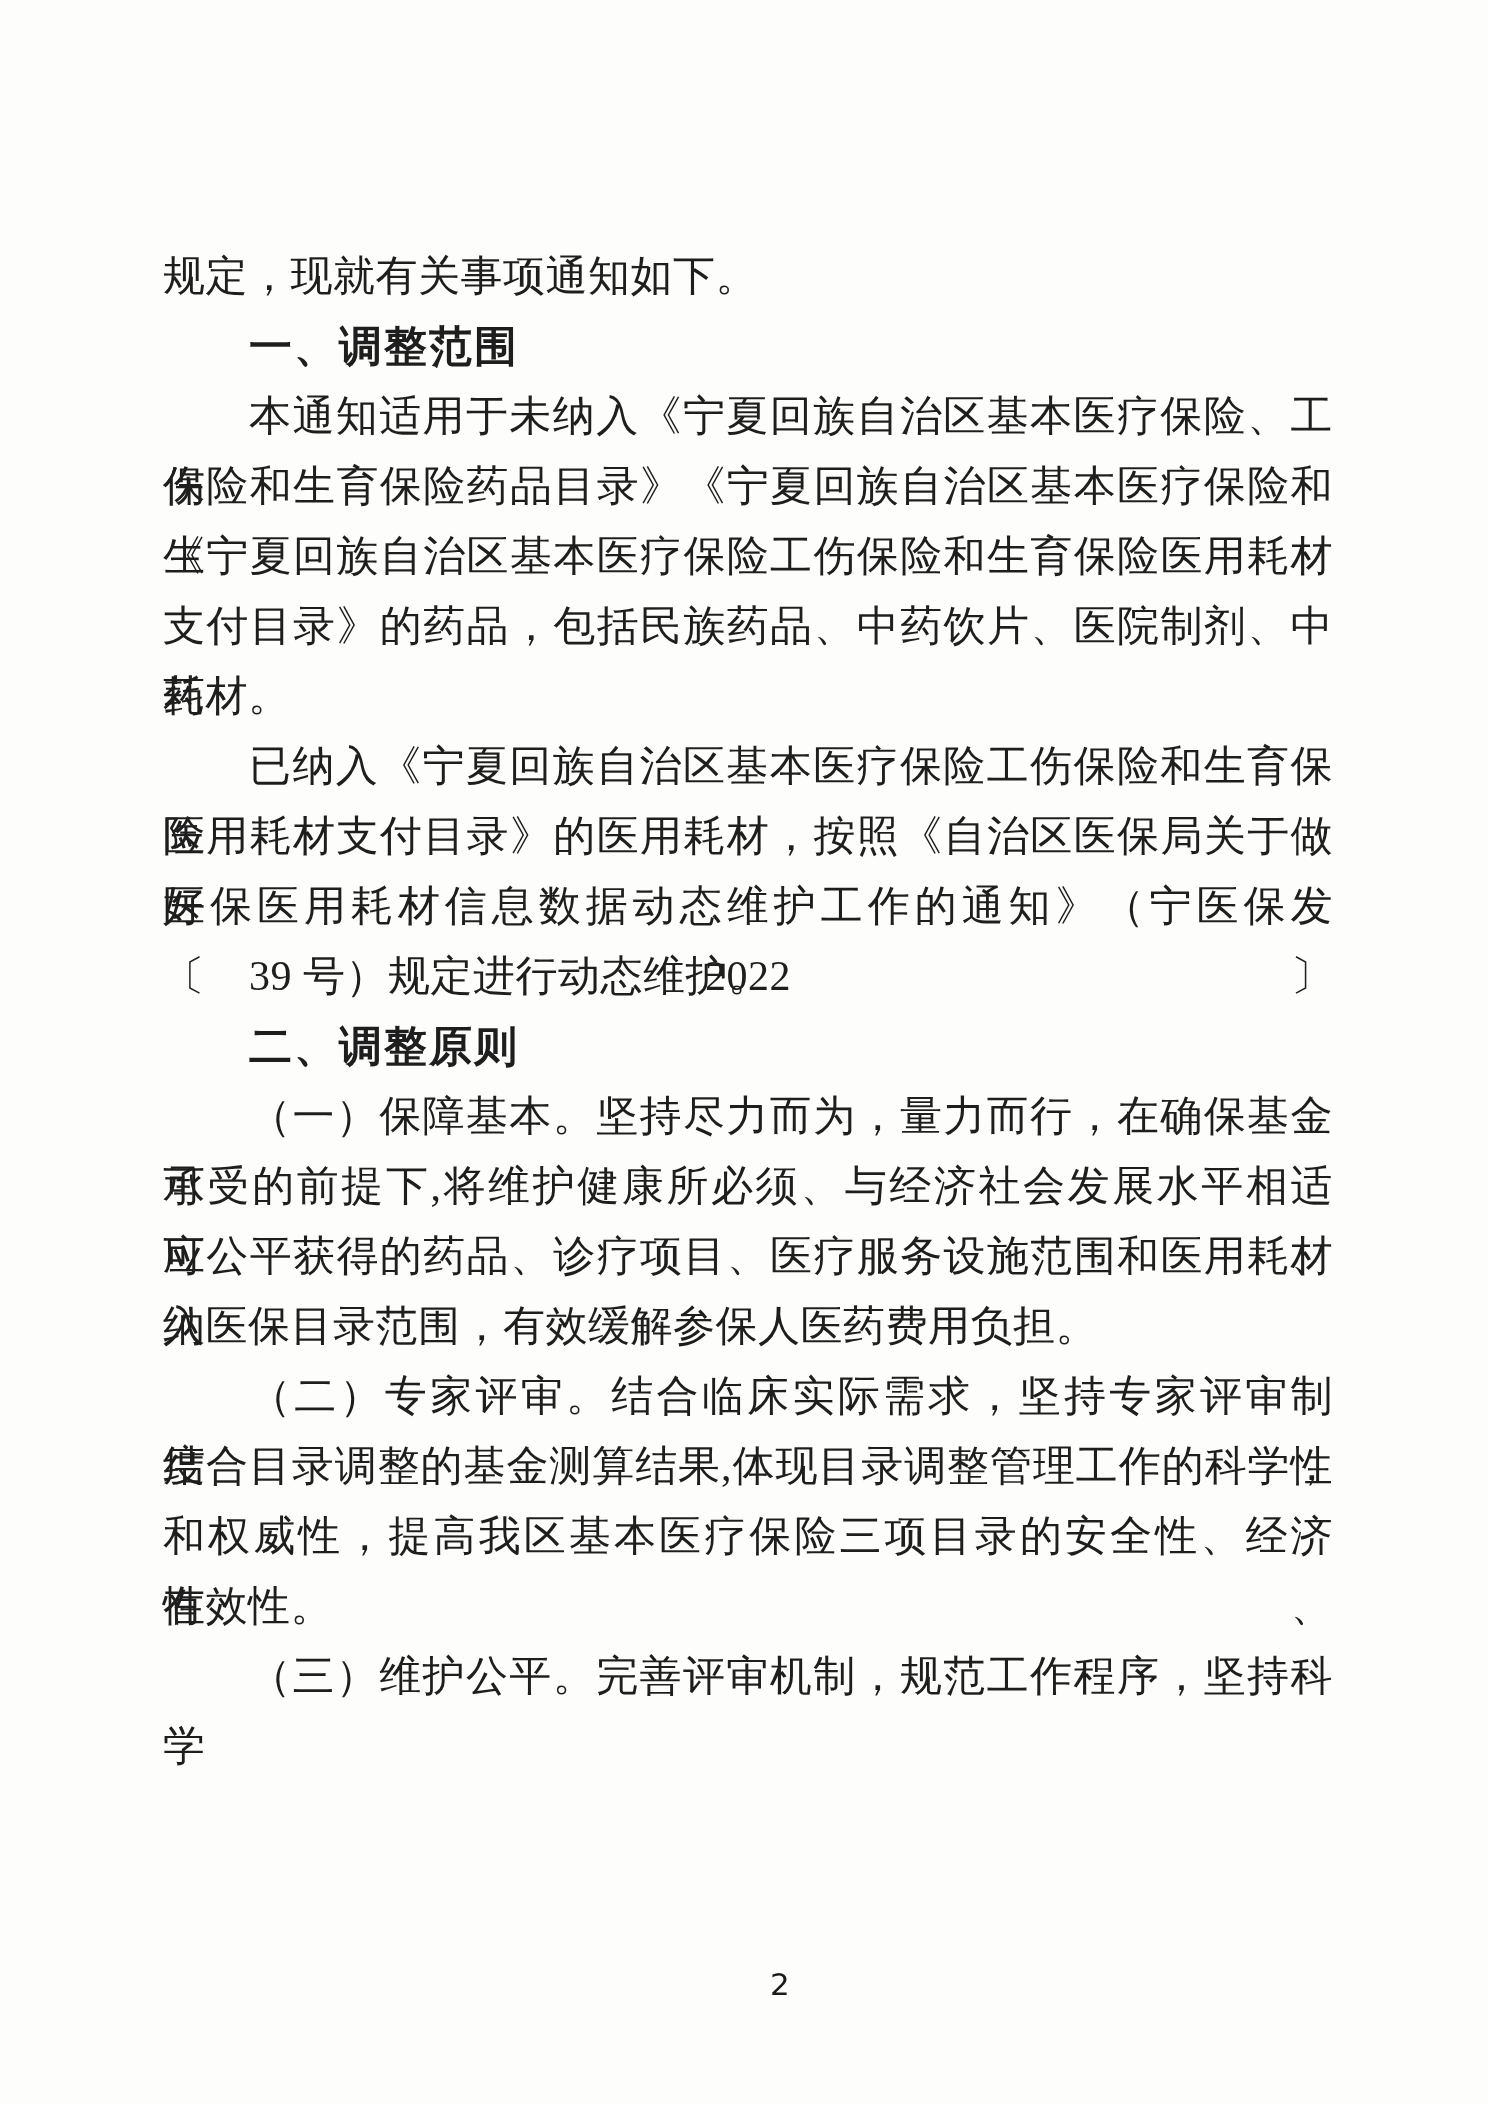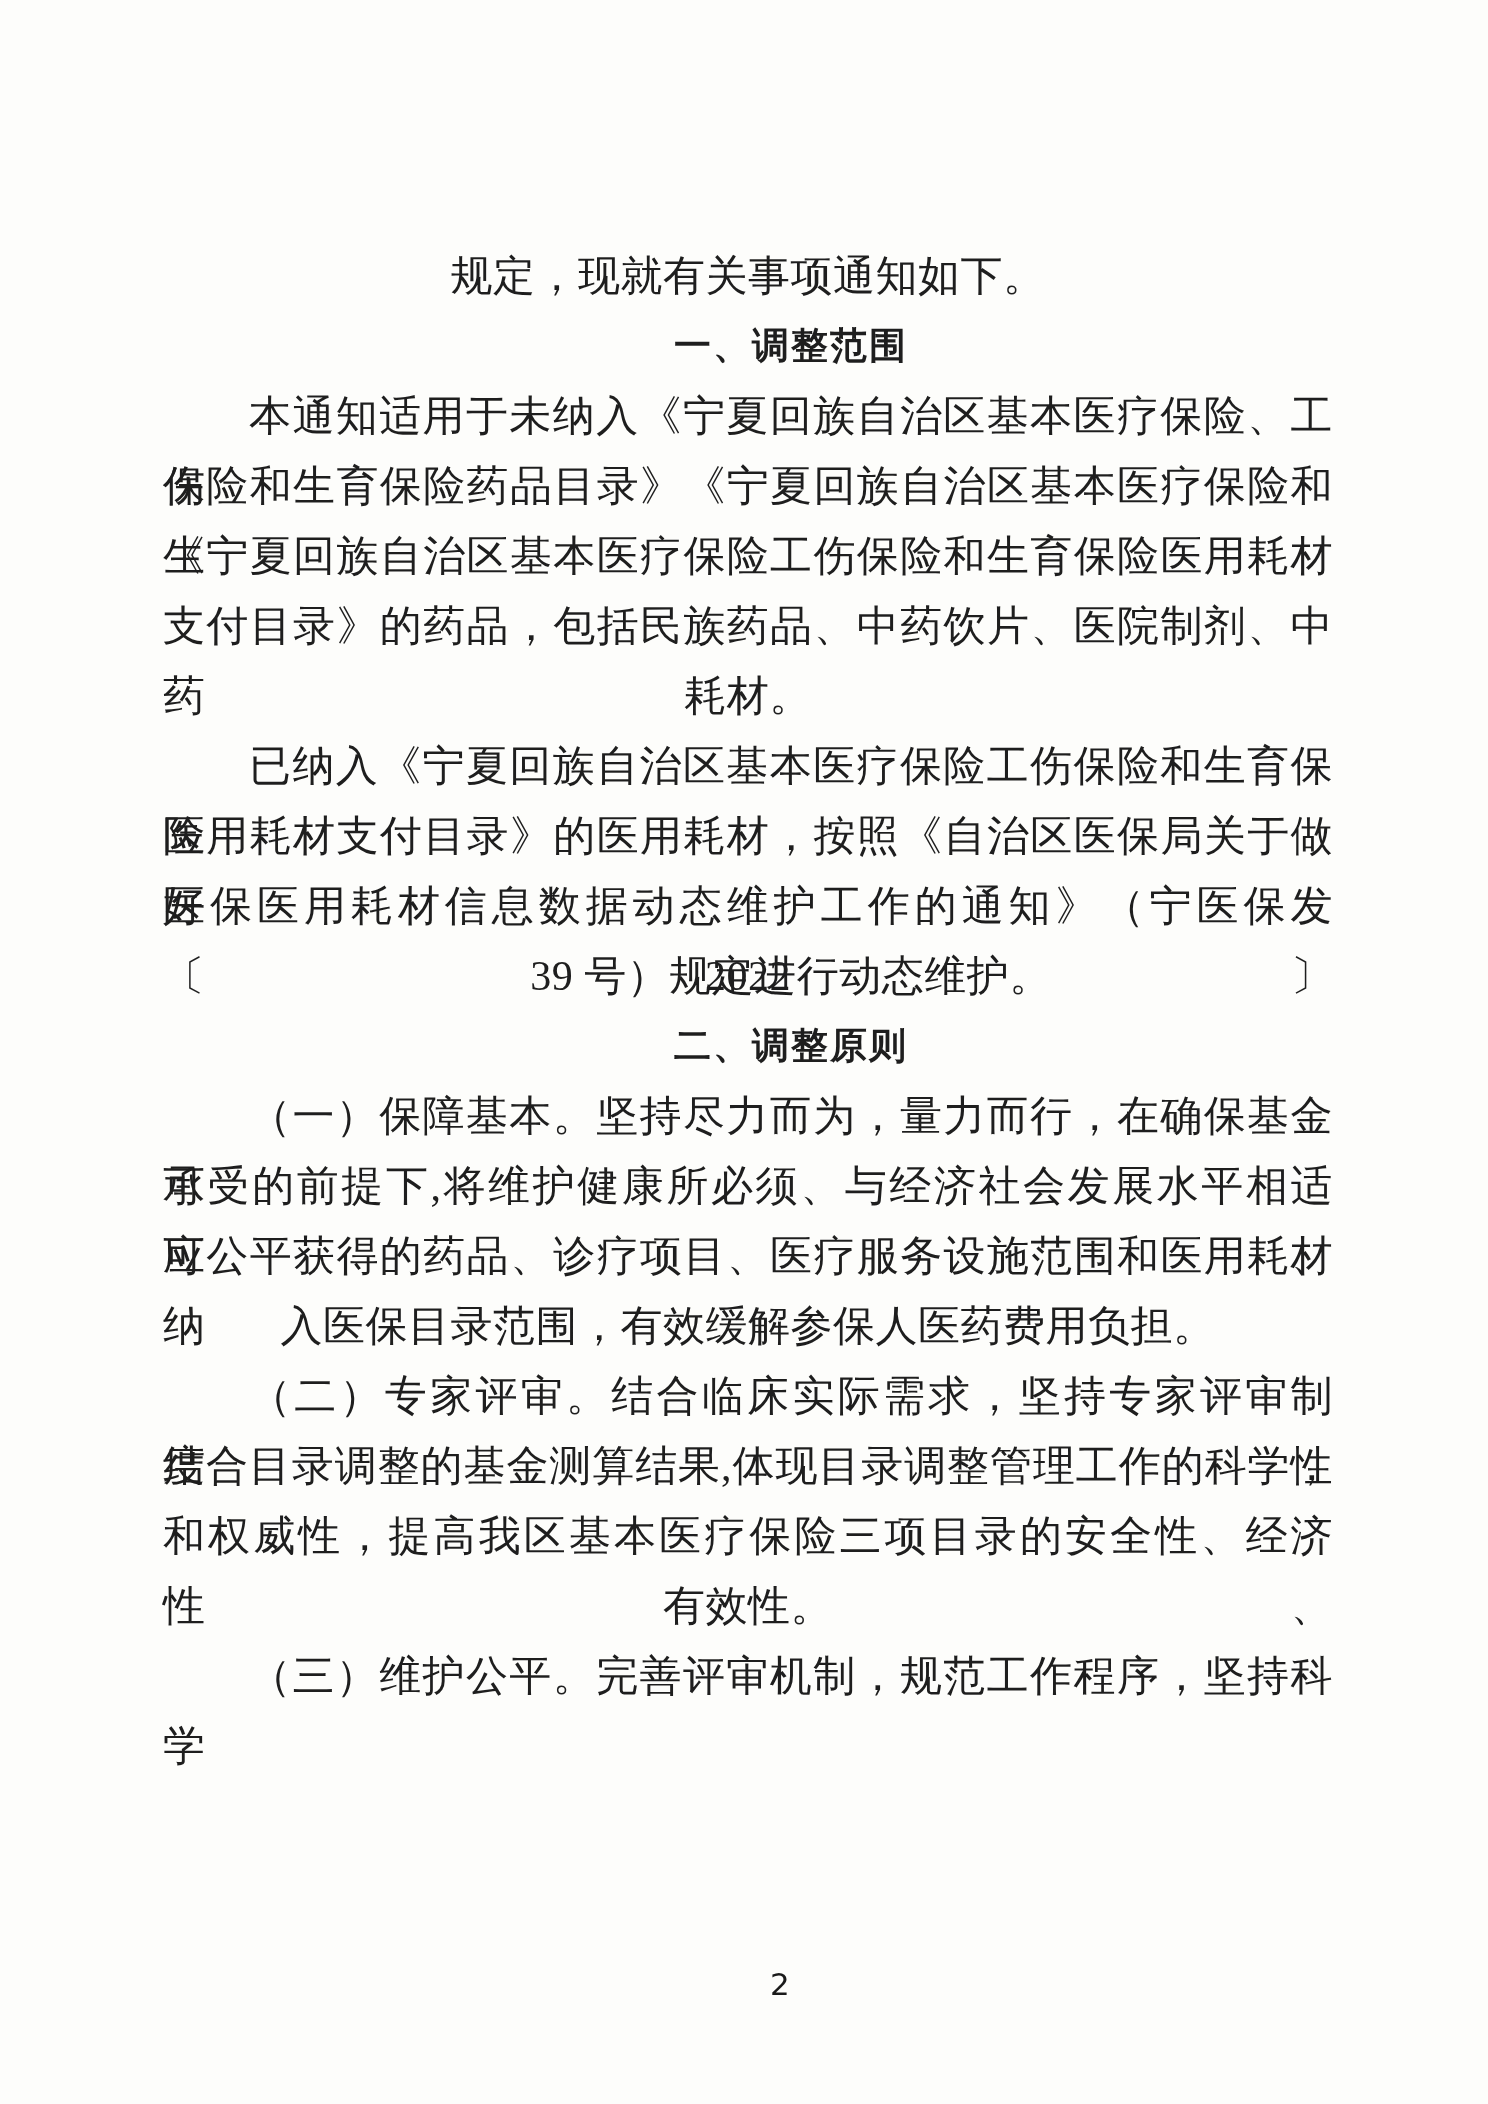--- a/index.html
+++ b/index.html
@@ -16,32 +16,31 @@
     position:absolute;
     left:163px;top:241px;
     width:1170px;
   }
   .ln{
     height:70px;
     line-height:70px;
     font-size:42px;
     letter-spacing:0.5px;
     white-space:nowrap;
-    text-align:center;
   }
   .fill{
     text-align:justify;
     text-align-last:justify;
     white-space:normal;
   }
   .indent{ text-indent:86px; }
   .heading{
     font-family:Liberation Sans, sans-serif;
     font-weight:700;
-    font-size:37px;
+    font-size:43px;
     letter-spacing:2px;
   }
   .footer-page{
     position:absolute;
     top:1966px;left:770px;
     font-size:31px;
     line-height:36px;
     font-family:"DejaVu Sans","Liberation Sans",sans-serif;
     color:#1a1a1a;
   }

